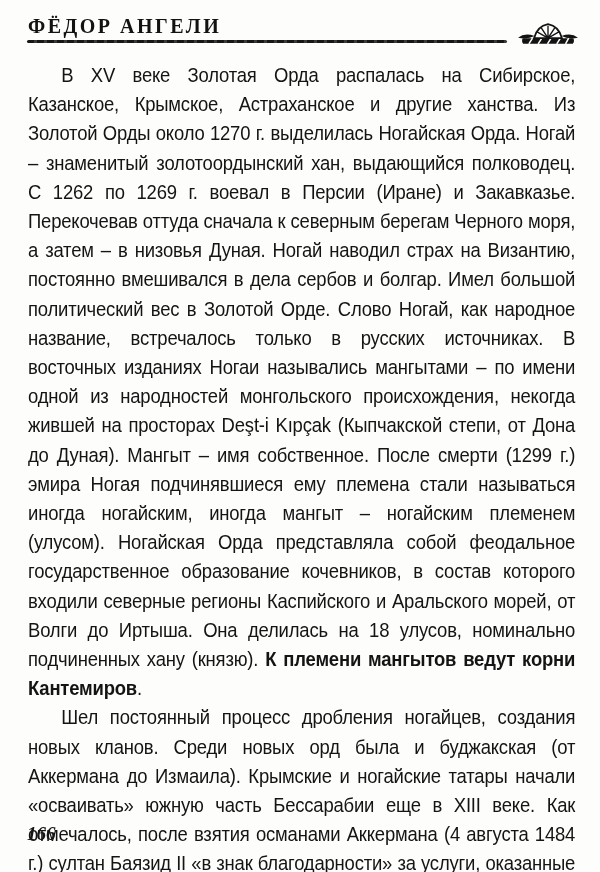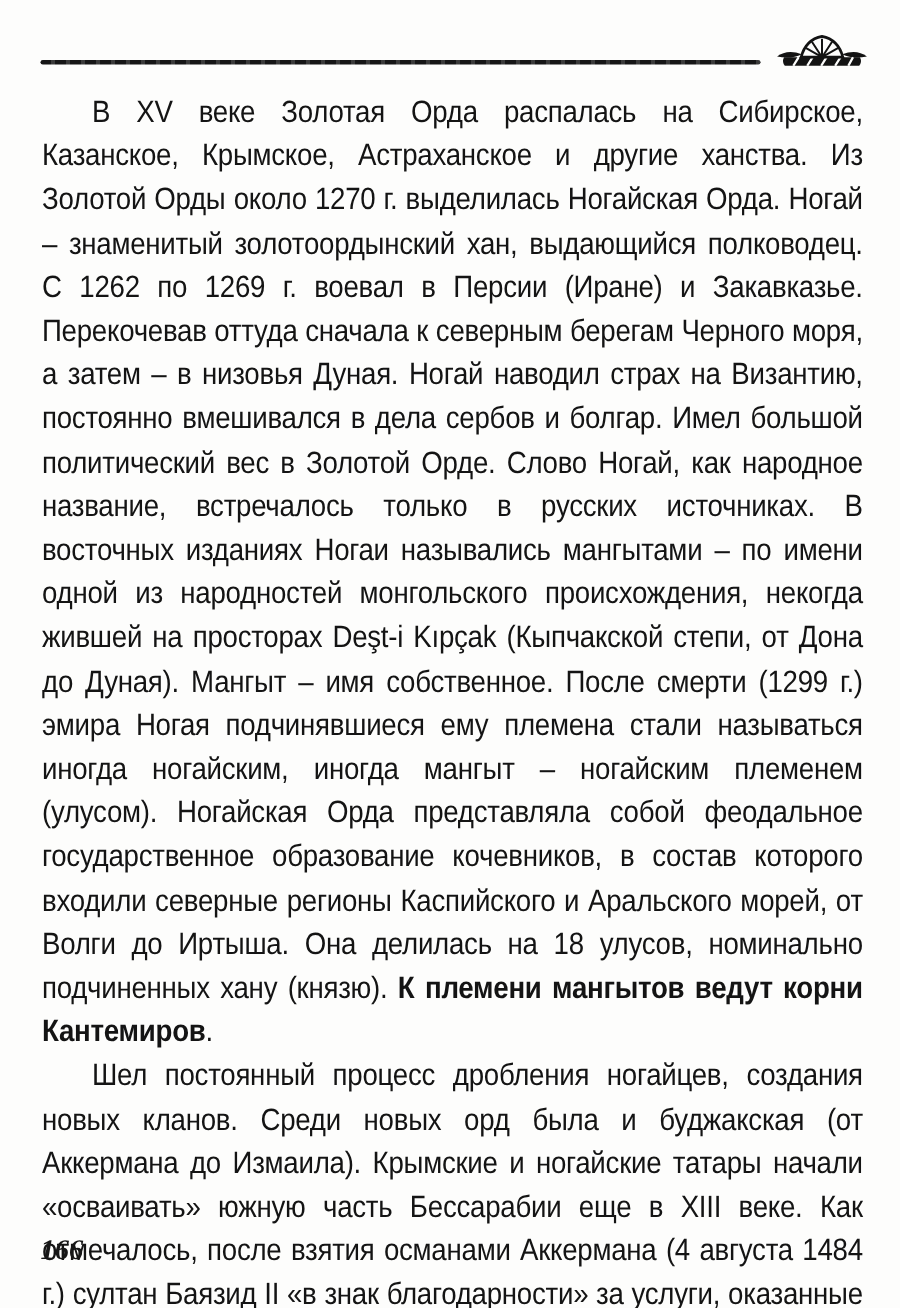--- a/index.html
+++ b/index.html
@@ -77,20 +77,21 @@
     font-style: italic;
     font-size: 19px;
     color: #161616;
   }
 </style>
 </head>
 <body>
 
 <div class="page">
 
+  <div class="author-name">ФЁДОР АНГЕЛИ</div>
 
   <div class="header-rule"></div>
 
   <svg class="ornament" viewBox="0 0 120 46" xmlns="http://www.w3.org/2000/svg" aria-hidden="true">
 
     <path d="M2 31 Q15 21 34 28 Q20 35 2 31 Z" fill="#131313"></path>
     <path d="M118 31 Q105 21 86 28 Q100 35 118 31 Z" fill="#131313"></path>
 
     <path d="M11 32 Q8 38 12 43 L108 43 Q112 38 109 32 Z" fill="#131313"></path>
     <path d="M30 32 L23 43 M48 32 L41 43 M66 32 L59 43 M84 32 L77 43 M100 32 L94 43" stroke="#fdfdfc" stroke-width="3" fill="none"></path>

